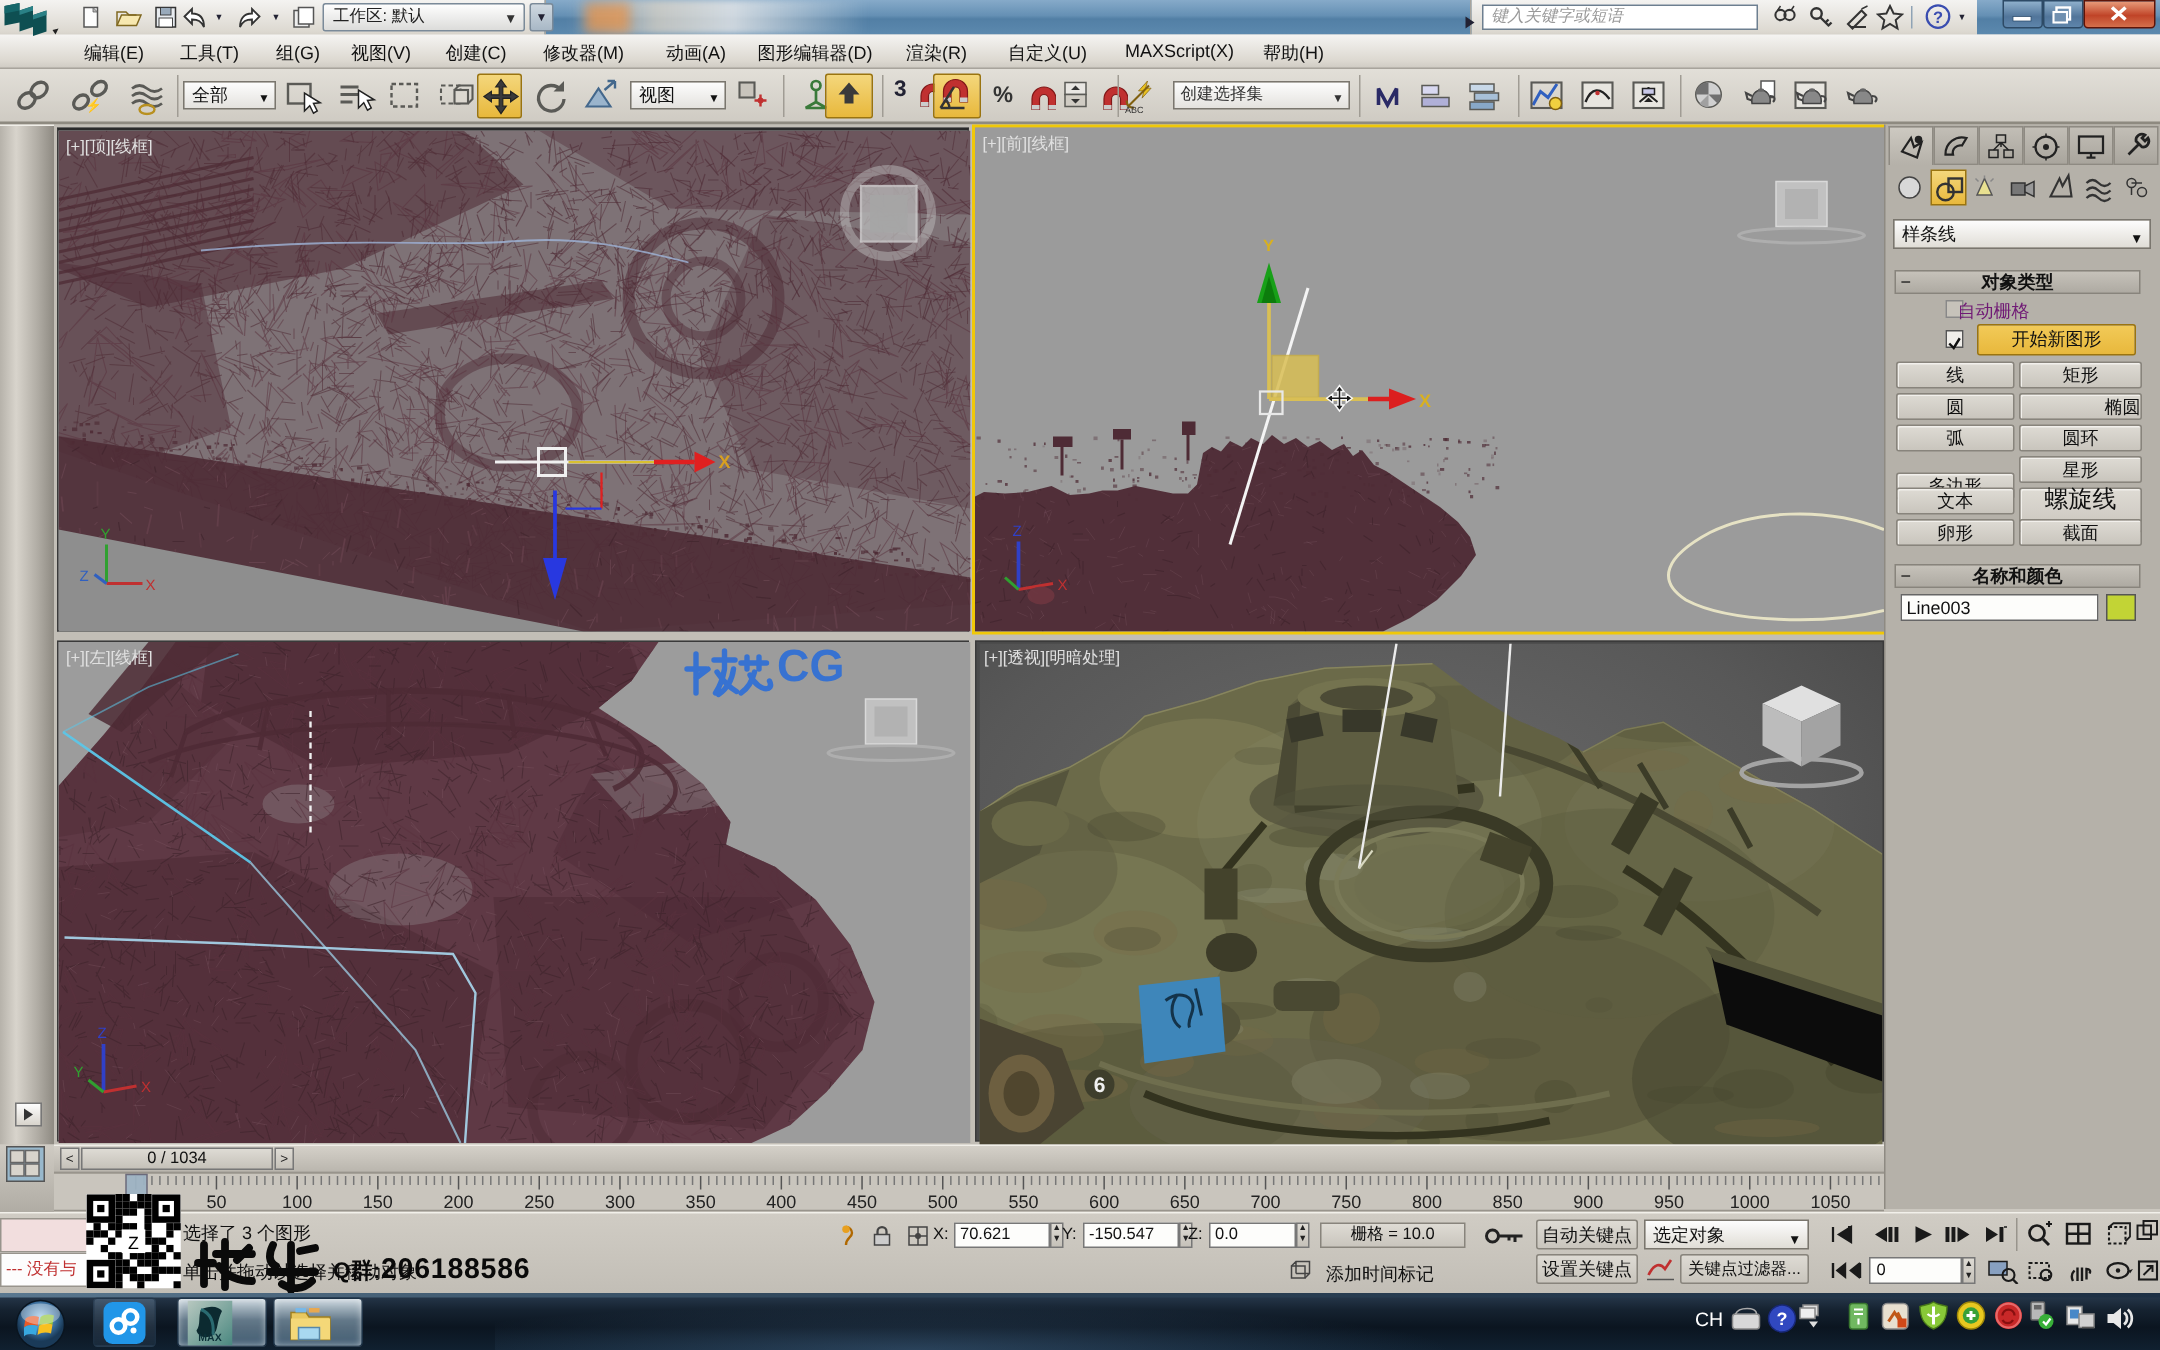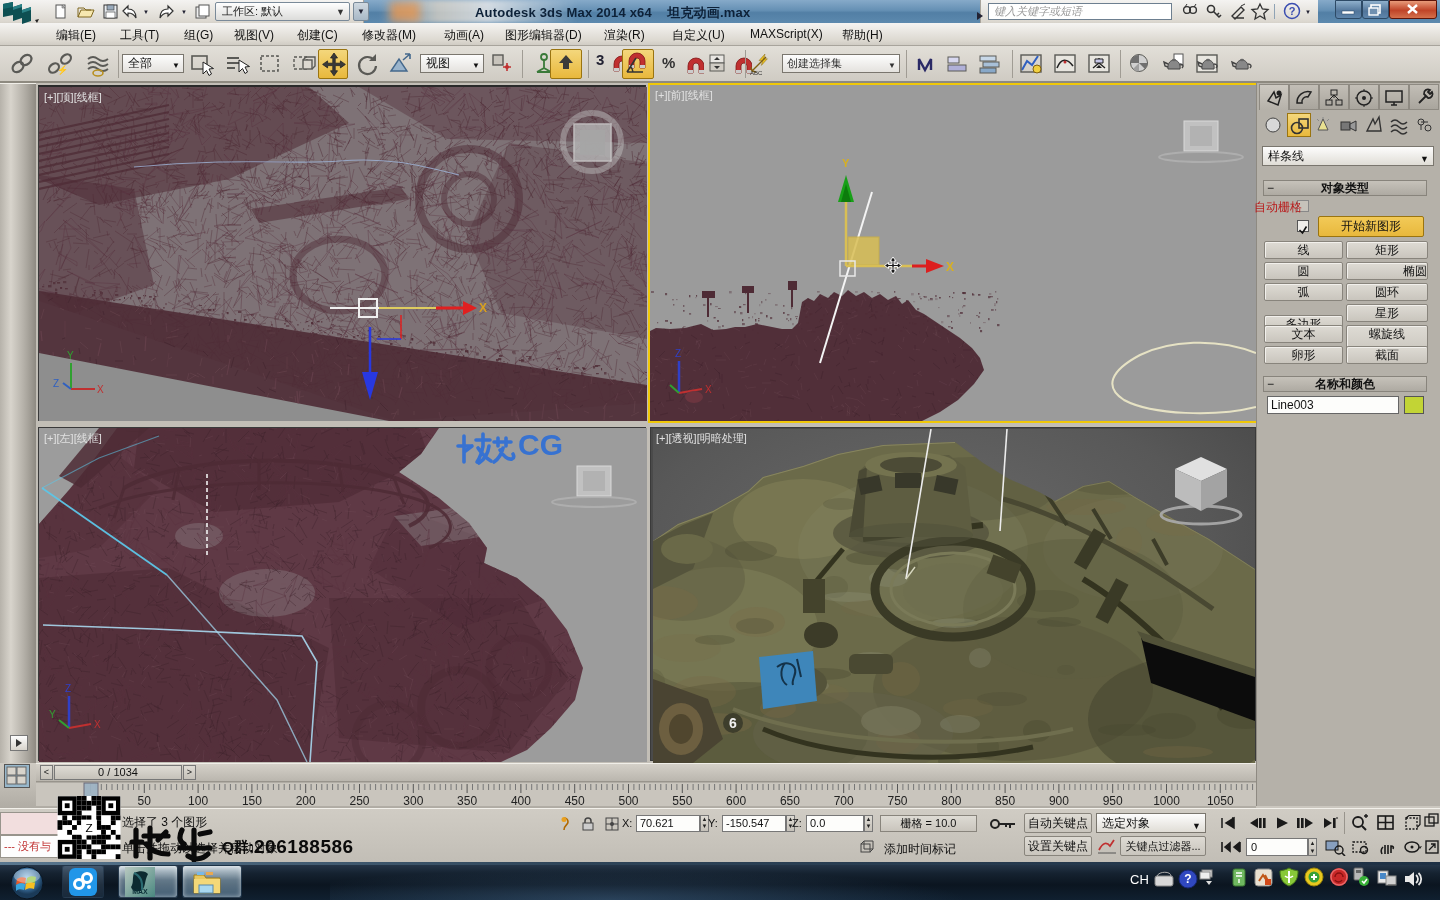--- a/index.html
+++ b/index.html
@@ -32,21 +32,20 @@
     <div style="position:absolute;left:156px;top:3px;width:22px;height:18px;"><svg width="22" height="18">
         <path d="M17 8 l-5-5 v3 c-6 0-8 4-8 9 c2-4 4-5 8-5 v3 z" fill="#fff" stroke="#333" stroke-width="1.2"></path>
       </svg></div>
     <div style="position:absolute;left:181px;top:9px;width:8px;height:8px;font-size:6px;color:#223;">▼</div>
     <div style="position:absolute;left:192px;top:3px;width:22px;height:18px;"><svg width="22" height="18">
         <rect x="4" y="4" width="10" height="11" fill="#eee" stroke="#555"></rect>
         <rect x="7" y="2" width="10" height="11" fill="#fff" stroke="#555"></rect>
       </svg></div>
     <div style="position:absolute;left:215px;top:2px;width:135px;height:19px;background:linear-gradient(#fefefe,#dcdcda);border:1px solid #7a8a99;border-radius:2px;font-size:11px;color:#222;line-height:17px;padding-left:6px;">工作区: 默认<span style="position:absolute;right:4px;top:1px;color:#333;font-size:9px;">▼</span></div>
     <div style="position:absolute;left:353px;top:2px;width:16px;height:19px;background:linear-gradient(#cfd8e0,#a8b8c6);border:1px solid #7a8a99;border-radius:2px;font-size:8px;color:#223;text-align:center;line-height:17px;">▼</div>
-    <div style="position:absolute;left:475px;top:4px;width:420px;height:16px;font-size:13px;color:#0d2138;font-weight:bold;letter-spacing:.2px;">Autodesk 3ds Max  2014 x64&nbsp;&nbsp;&nbsp;&nbsp;坦克动画.max</div>
     <div style="position:absolute;left:976px;top:7px;width:10px;height:12px;"><svg width="8" height="10">
         <path d="M1 1 l6 4 -6 4 z" fill="#223"></path>
       </svg></div>
     <div style="position:absolute;left:988px;top:3px;width:184px;height:17px;background:#fff;border:1px solid #6d7f90;font-size:11px;color:#999;font-style:italic;line-height:15px;padding-left:5px;">键入关键字或短语</div>
     <div style="position:absolute;left:1180px;top:2px;width:20px;height:19px;"><svg width="20" height="19">
         <circle cx="7" cy="8" r="3.4" fill="none" stroke="#333" stroke-width="1.4"></circle>
         <circle cx="13" cy="8" r="3.4" fill="none" stroke="#333" stroke-width="1.4"></circle>
         <path d="M5 5 l2-3 M14 5 l2-3" stroke="#333"></path>
       </svg></div>
     <div style="position:absolute;left:1204px;top:2px;width:20px;height:19px;"><svg width="20" height="19">
@@ -1159,35 +1158,35 @@
         <path d="M3 8 q4-4 8 0 t8 0 M3 13 q4-4 8 0 t8 0 M3 18 q4-4 8 0 t8 0" fill="none" stroke="#333" stroke-width="1.5"></path>
       </svg></div>
     <div style="position:absolute;left:1412px;top:113px;width:24px;height:24px;"><svg width="22" height="22" style="margin:1px">
         <circle cx="8" cy="8" r="3" fill="none" stroke="#333"></circle>
         <circle cx="15" cy="14" r="3" fill="none" stroke="#333"></circle>
         <path d="M8 11 v5 m0-8 h7" stroke="#333"></path>
       </svg></div>
     <div style="position:absolute;left:1262px;top:146px;width:172px;height:20px;background:linear-gradient(#fdfdfd,#e0ddd6);border:1px solid #7a766e;font-size:12px;color:#111;line-height:18px;padding-left:5px;">样条线<span style="position:absolute;right:4px;top:3px;font-size:9px;">▼</span></div>
     <div style="position:absolute;left:1263px;top:180px;width:164px;height:16px;background:linear-gradient(#c6c2ba,#aeaaa2);border:1px solid #88847c;font-size:12px;color:#111;text-align:center;line-height:14px;font-weight:bold;"><span style="position:absolute;left:3px;top:0px;font-weight:normal;">−</span>对象类型</div>
     <div style="position:absolute;left:1297px;top:200px;width:12px;height:12px;background:#c6c2ba;border:1px solid #888;"></div>
-    <div style="position:absolute;left:1254px;top:199px;width:70px;height:14px;font-size:12px;color:#b91c1c;">自动栅格</div>
+    <div style="position:absolute;left:1305px;top:199px;width:70px;height:14px;font-size:12px;color:#701a75;">自动栅格</div>
     <div style="position:absolute;left:1297px;top:220px;width:12px;height:12px;background:#f0eeea;border:1px solid #555;"><svg width="10" height="10">
         <path d="M1.5 5 l3 3 4-6.5" fill="none" stroke="#111" stroke-width="1.6"></path>
       </svg></div>
     <div style="position:absolute;left:1318px;top:216px;width:106px;height:21px;background:linear-gradient(#f2ca58,#e8b83c);border:1px solid #9a7410;border-radius:2px;font-size:12px;color:#111;text-align:center;line-height:19px;">开始新图形</div>
     <div style="position:absolute;left:1264px;top:241px;width:79px;height:18px;background:linear-gradient(#dedbd4,#c9c5bd);border:1px solid #88847c;border-radius:2px;box-shadow:inset 1px 1px 0 #f2f0ec;font-size:12px;color:#111;text-align:center;line-height:16px;">线</div>
     <div style="position:absolute;left:1346px;top:241px;width:82px;height:18px;background:linear-gradient(#dedbd4,#c9c5bd);border:1px solid #88847c;border-radius:2px;box-shadow:inset 1px 1px 0 #f2f0ec;font-size:12px;color:#111;text-align:center;line-height:16px;">矩形</div>
     <div style="position:absolute;left:1264px;top:262px;width:79px;height:18px;background:linear-gradient(#dedbd4,#c9c5bd);border:1px solid #88847c;border-radius:2px;box-shadow:inset 1px 1px 0 #f2f0ec;font-size:12px;color:#111;text-align:center;line-height:16px;">圆</div>
     <div style="position:absolute;left:1346px;top:262px;width:82px;height:18px;background:linear-gradient(#dedbd4,#c9c5bd);border:1px solid #88847c;border-radius:2px;box-shadow:inset 1px 1px 0 #f2f0ec;font-size:12px;color:#111;text-align:right;line-height:16px;">椭圆</div>
     <div style="position:absolute;left:1264px;top:283px;width:79px;height:18px;background:linear-gradient(#dedbd4,#c9c5bd);border:1px solid #88847c;border-radius:2px;box-shadow:inset 1px 1px 0 #f2f0ec;font-size:12px;color:#111;text-align:center;line-height:16px;">弧</div>
     <div style="position:absolute;left:1346px;top:283px;width:82px;height:18px;background:linear-gradient(#dedbd4,#c9c5bd);border:1px solid #88847c;border-radius:2px;box-shadow:inset 1px 1px 0 #f2f0ec;font-size:12px;color:#111;text-align:center;line-height:16px;">圆环</div>
     <div style="position:absolute;left:1264px;top:304px;width:79px;height:18px;background:linear-gradient(#dedbd4,#c9c5bd);border:1px solid #88847c;border-radius:2px;box-shadow:inset 1px 1px 0 #f2f0ec;font-size:12px;color:#111;text-align:center;line-height:16px;margin-top:11px;">多边形</div>
     <div style="position:absolute;left:1346px;top:304px;width:82px;height:18px;background:linear-gradient(#dedbd4,#c9c5bd);border:1px solid #88847c;border-radius:2px;box-shadow:inset 1px 1px 0 #f2f0ec;font-size:12px;color:#111;text-align:center;line-height:16px;">星形</div>
     <div style="position:absolute;left:1264px;top:325px;width:79px;height:18px;background:linear-gradient(#dedbd4,#c9c5bd);border:1px solid #88847c;border-radius:2px;box-shadow:inset 1px 1px 0 #f2f0ec;font-size:12px;color:#111;text-align:center;line-height:16px;">文本</div>
-    <div style="position:absolute;left:1346px;top:325px;width:82px;height:30px;background:linear-gradient(#dedbd4,#c9c5bd);border:1px solid #88847c;border-radius:2px;box-shadow:inset 1px 1px 0 #f2f0ec;font-size:12px;color:#111;text-align:center;line-height:16px;">螺旋线</div>
+    <div style="position:absolute;left:1346px;top:325px;width:82px;height:30px;background:linear-gradient(#dedbd4,#c9c5bd);border:1px solid #88847c;border-radius:2px;box-shadow:inset 1px 1px 0 #f2f0ec;font-size:16px;color:#111;text-align:center;line-height:16px;">螺旋线</div>
     <div style="position:absolute;left:1264px;top:346px;width:79px;height:18px;background:linear-gradient(#dedbd4,#c9c5bd);border:1px solid #88847c;border-radius:2px;box-shadow:inset 1px 1px 0 #f2f0ec;font-size:12px;color:#111;text-align:center;line-height:16px;">卵形</div>
     <div style="position:absolute;left:1346px;top:346px;width:82px;height:18px;background:linear-gradient(#dedbd4,#c9c5bd);border:1px solid #88847c;border-radius:2px;box-shadow:inset 1px 1px 0 #f2f0ec;font-size:12px;color:#111;text-align:center;line-height:16px;">截面</div>
     <div style="position:absolute;left:1263px;top:376px;width:164px;height:16px;background:linear-gradient(#c6c2ba,#aeaaa2);border:1px solid #88847c;font-size:12px;color:#111;text-align:center;line-height:14px;font-weight:bold;"><span style="position:absolute;left:3px;top:0px;font-weight:normal;">−</span>名称和颜色</div>
     <div style="position:absolute;left:1267px;top:396px;width:132px;height:18px;background:#fdfdfb;border:1px solid #666;font-size:12px;color:#111;line-height:16px;padding-left:3px;">Line003</div>
     <div style="position:absolute;left:1404px;top:396px;width:20px;height:18px;background:#c2d435;border:1px solid #555;"></div>
     <div style="position:absolute;left:0px;top:763px;width:36px;height:45px;background:linear-gradient(#cfcbc3,#b0aca4);"></div>
     <div style="position:absolute;left:4px;top:764px;width:26px;height:24px;background:#98b8cc;border:1px solid #555;"><svg width="24" height="22">
         <rect x="2" y="2" width="9" height="8" fill="#d8d4cc" stroke="#666"></rect>
         <rect x="12" y="2" width="9" height="8" fill="#d8d4cc" stroke="#666"></rect>
         <rect x="2" y="11" width="9" height="8" fill="#d8d4cc" stroke="#666"></rect>

